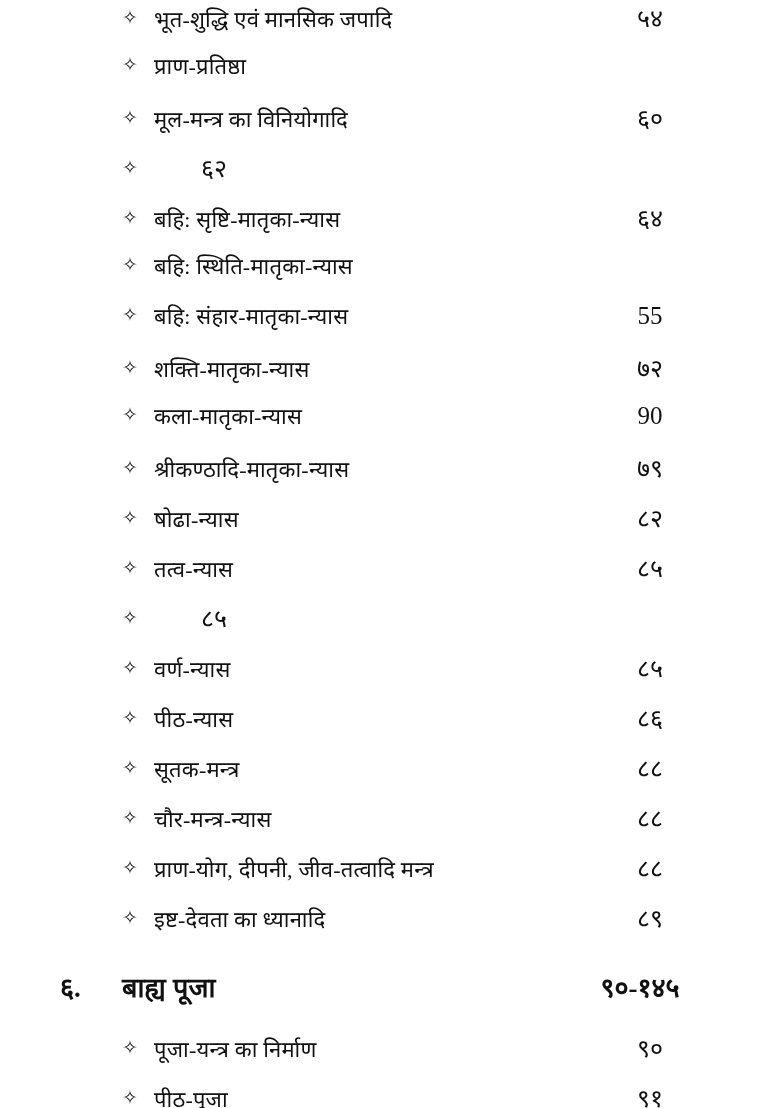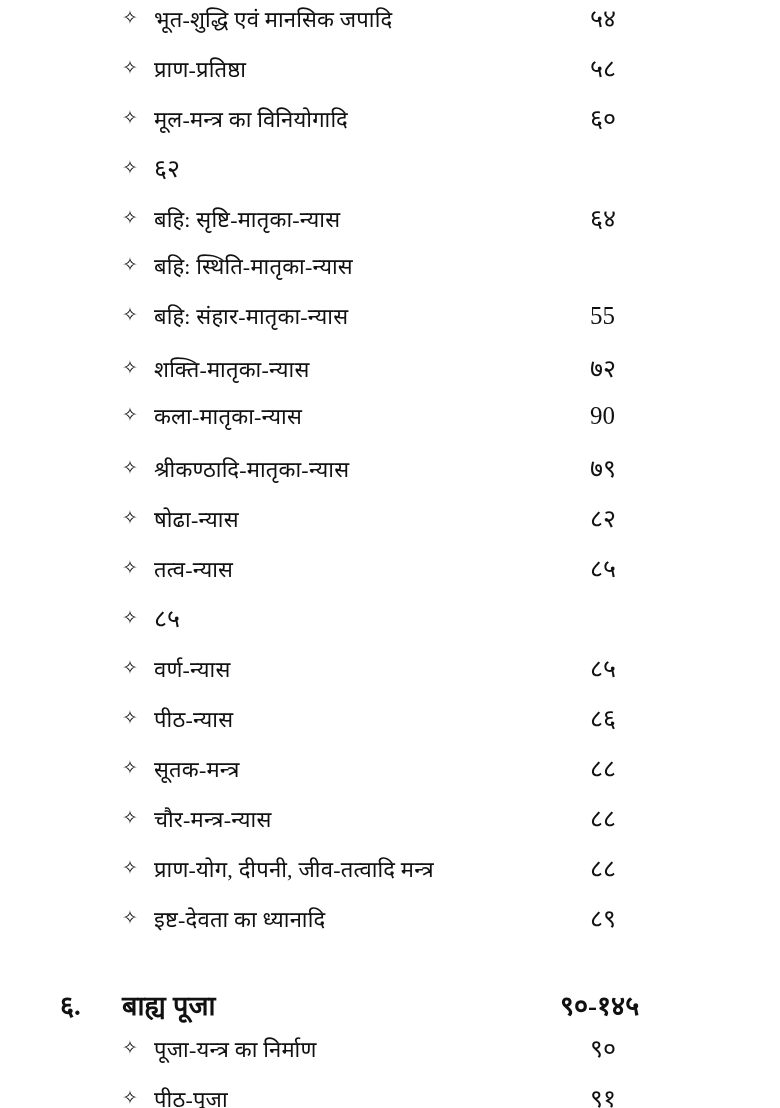--- a/index.html
+++ b/index.html
@@ -45,21 +45,21 @@
     color: #111111;
   }
   .toc-row .title {
     flex: 1 1 auto;
     font-size: 22px;
     letter-spacing: 0.2px;
     white-space: nowrap;
   }
   .toc-row .page-num {
     flex: 0 0 120px;
-    text-align: left;
+    text-align: center;
     font-size: 25px;
     padding-right: 10px;
   }
   
   .toc-row.sub .indent {
     width: 62px;
     flex: 0 0 62px;
   }
   .toc-row.section {
     height: 62px;
@@ -67,21 +67,20 @@
   }
   .toc-row.section .title,
   .toc-row.section .page-num,
   .toc-row.section .num-col {
     font-weight: bold;
     font-size: 27px;
   }
   .toc-row.section .page-num {
     padding-right: 0px;
     flex: 0 0 160px;
-    margin-top: 18px;
   }
   .spacer-before-section {
     height: 18px;
   }
   .diamond {
     font-size: 19px;
     line-height: 1;
     position: relative;
     top: -3px;
   }
@@ -94,21 +93,20 @@
       <li class="toc-row sub">
         <span class="indent"></span>
         <span class="bullet"><span class="diamond">✧</span></span>
         <span class="title">भूत-शुद्धि एवं मानसिक जपादि</span>
         <span class="page-num">५४</span>
       </li>
       <li class="toc-row sub">
         <span class="indent"></span>
         <span class="bullet"><span class="diamond">✧</span></span>
         <span class="title">प्राण-प्रतिष्ठा</span>
-        <span class="page-num">५८</span>
       </li>
       <li class="toc-row sub">
         <span class="indent"></span>
         <span class="bullet"><span class="diamond">✧</span></span>
         <span class="title">मूल-मन्त्र का विनियोगादि</span>
         <span class="page-num">६०</span>
       </li>
       <li class="toc-row sub">
         <span class="indent"></span>
         <span class="bullet"><span class="diamond">✧</span></span>

